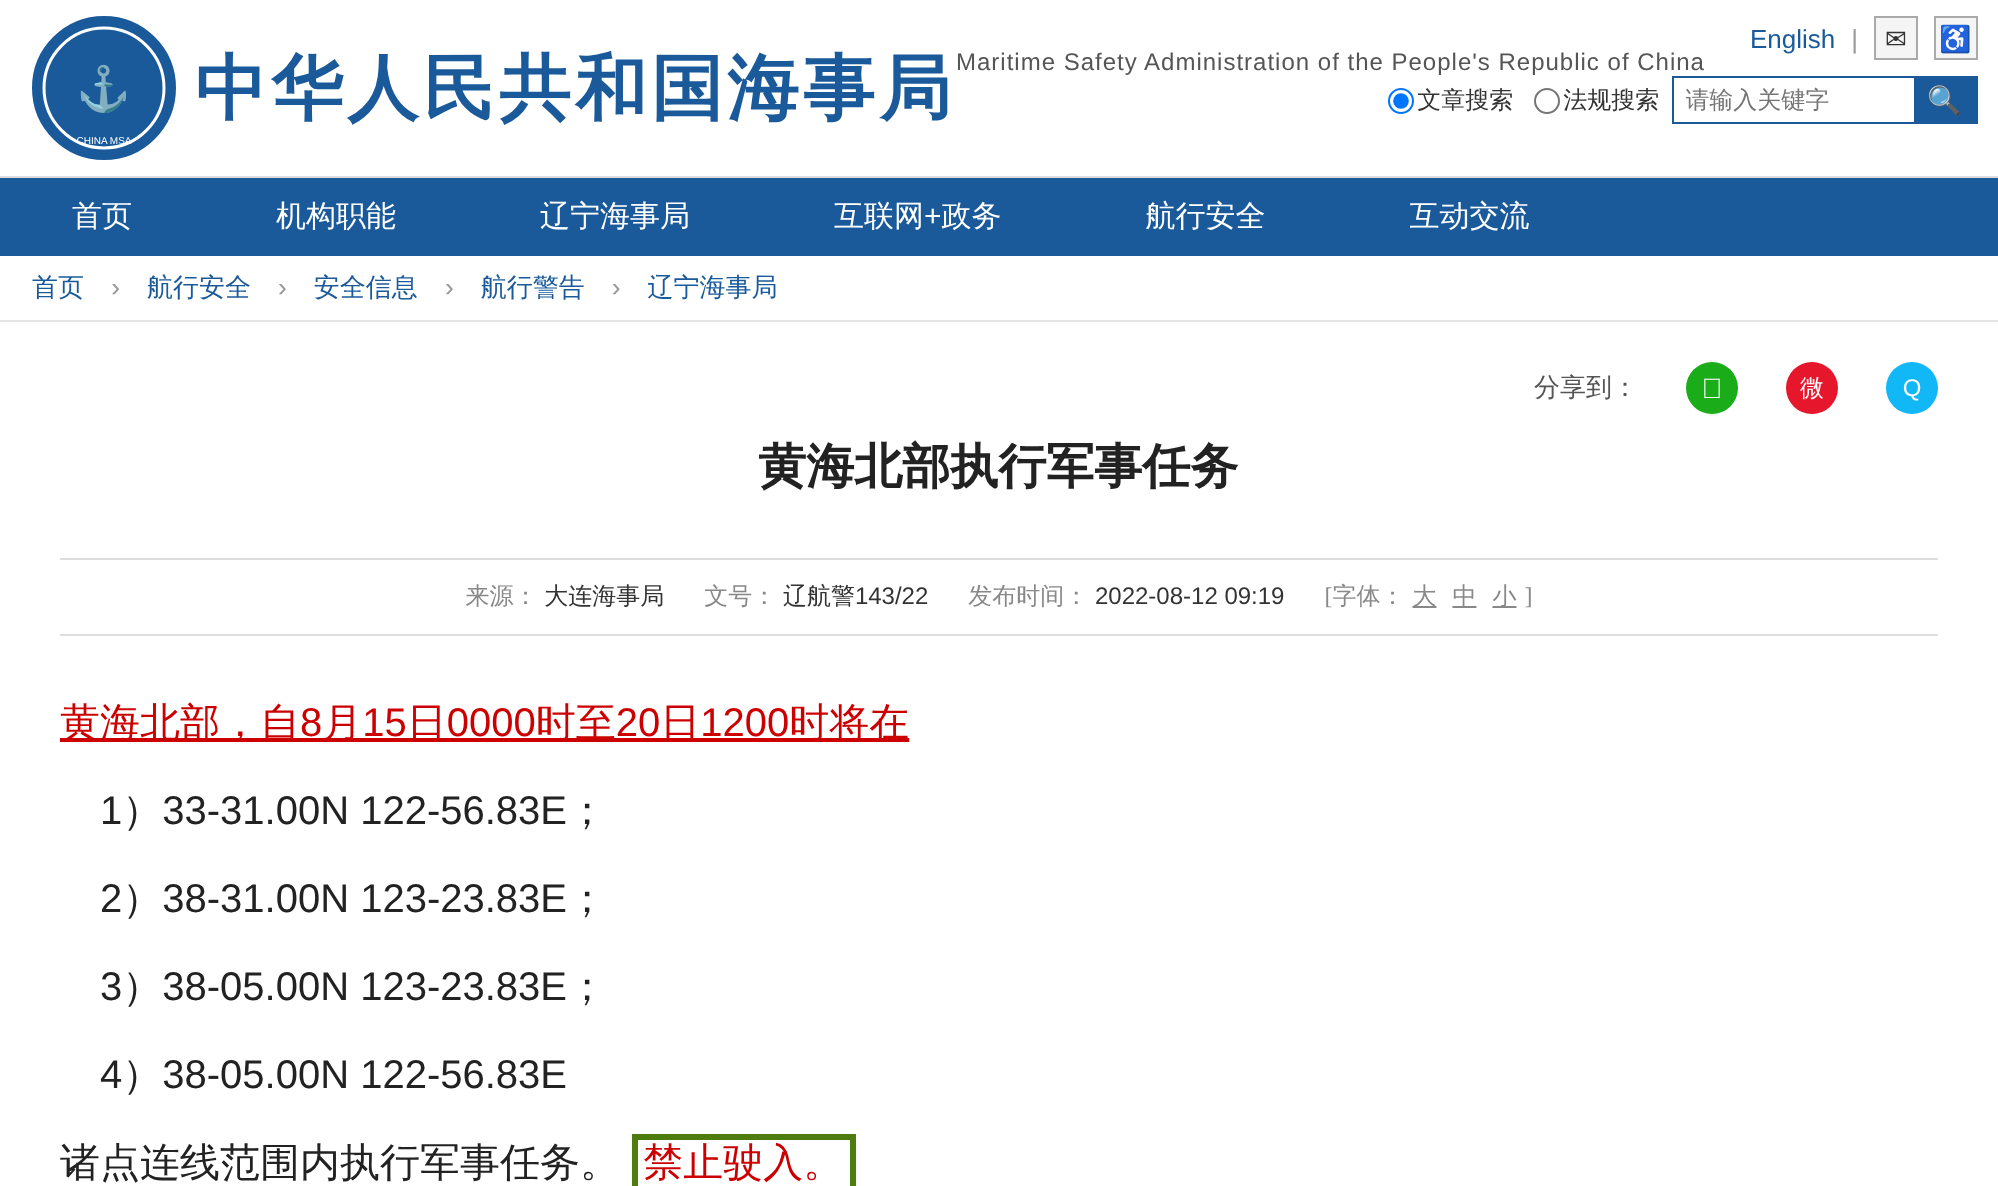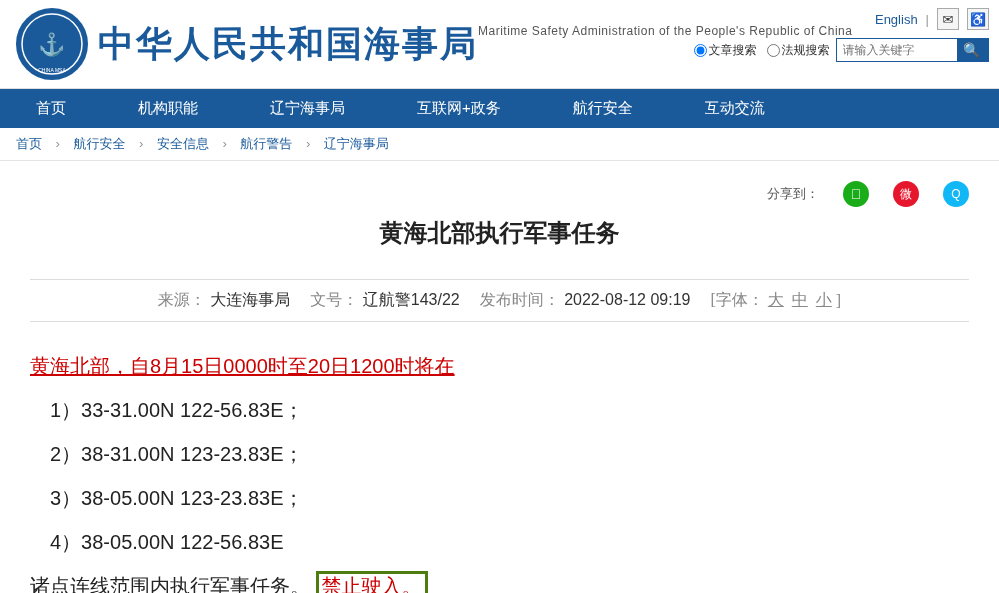--- a/index.html
+++ b/index.html
@@ -198,21 +198,21 @@
       font-size: 24px;
       font-weight: bold;
       color: #222;
       margin-bottom: 16px;
       padding-bottom: 14px;
     }
     .article-meta {
       display: flex;
       justify-content: center;
       gap: 20px;
-      font-size: 16px;
+      font-size: 12px;
       color: #555;
       padding: 10px 0;
       border-top: 1px solid #ddd;
       border-bottom: 1px solid #ddd;
       margin-bottom: 24px;
     }
     .meta-item span.label {
       color: #888;
     }
     .meta-item span.value {

